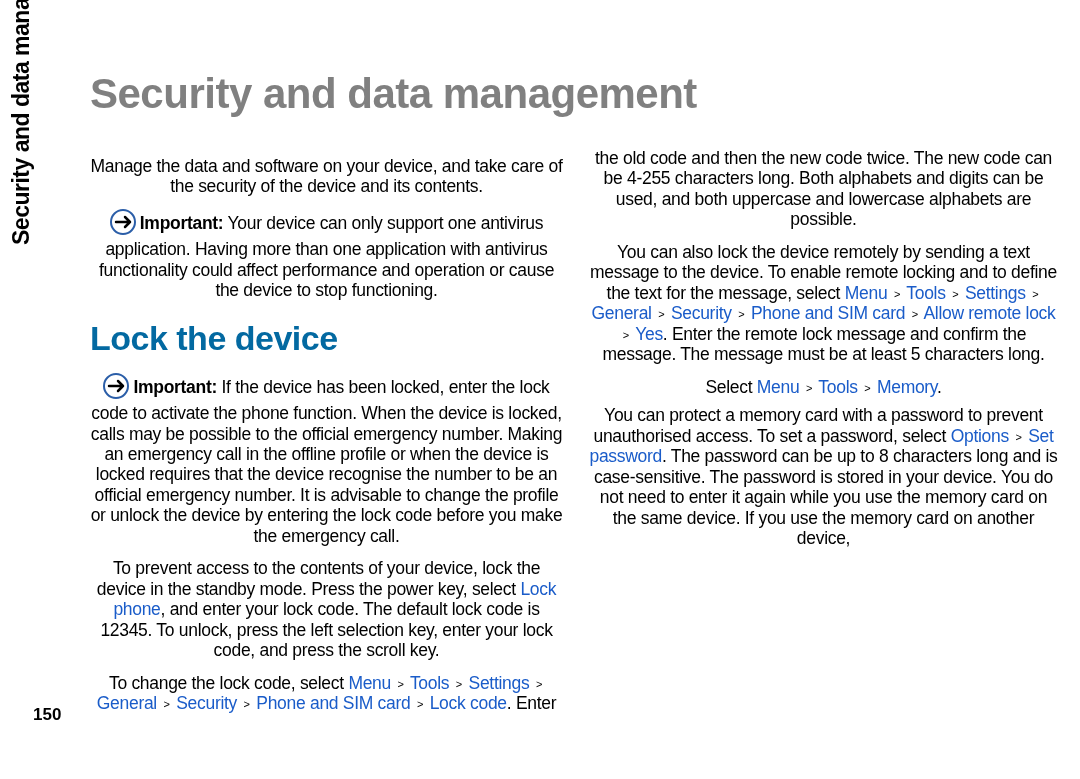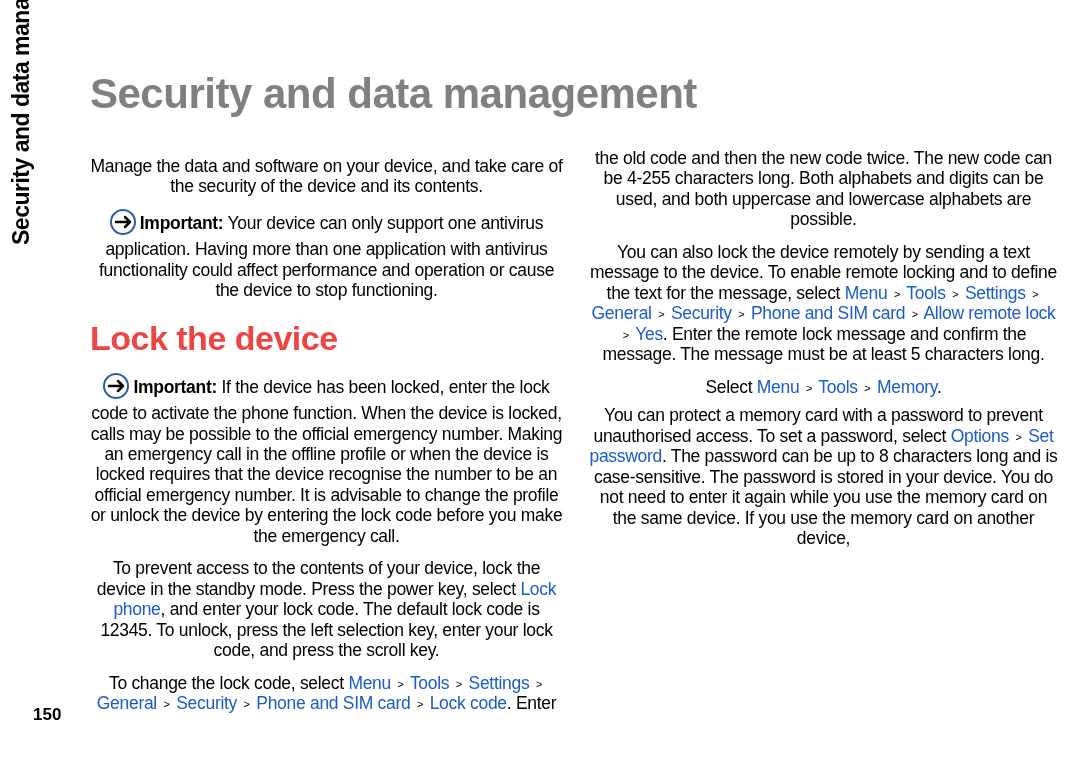--- a/index.html
+++ b/index.html
@@ -47,21 +47,21 @@
   h1.title {
     font-weight: 800;
     font-size: 42px;
     color: #808080;
     margin: 0 0 30px 0;
     letter-spacing: -0.5px;
   }
   h2.subheading {
     font-weight: 800;
     font-size: 34px;
-    color: #ef4444;
+    color: #0369a1;
     margin: 18px 0 14px 0;
     letter-spacing: -0.5px;
   }
   .columns {
     column-count: 2;
     column-gap: 24px;
     column-fill: auto;
     height: 570px;
     font-size: 17.5px;
     line-height: 1.17;

